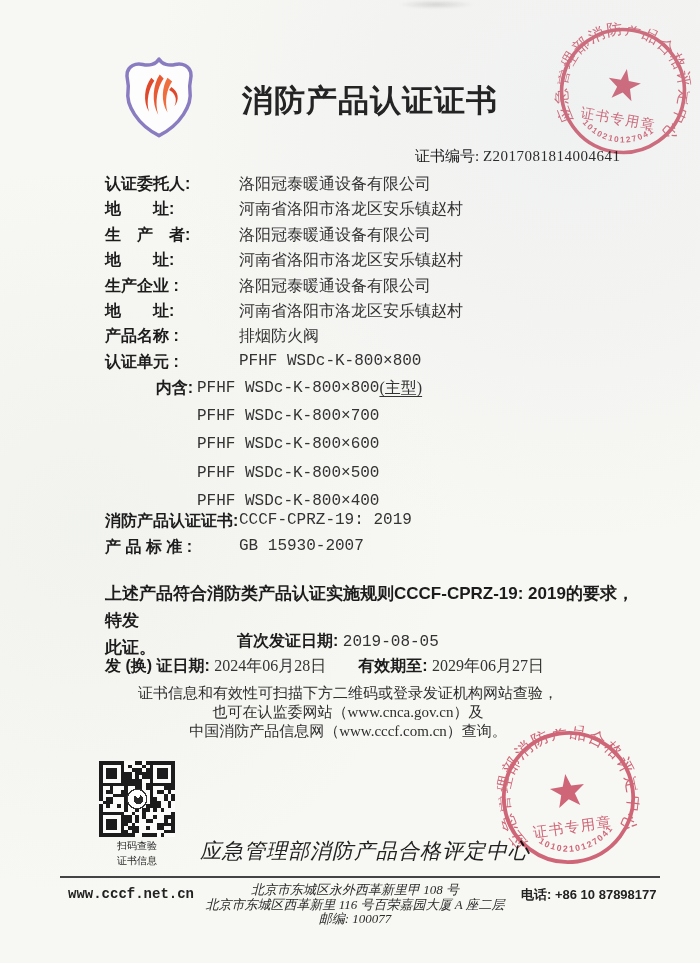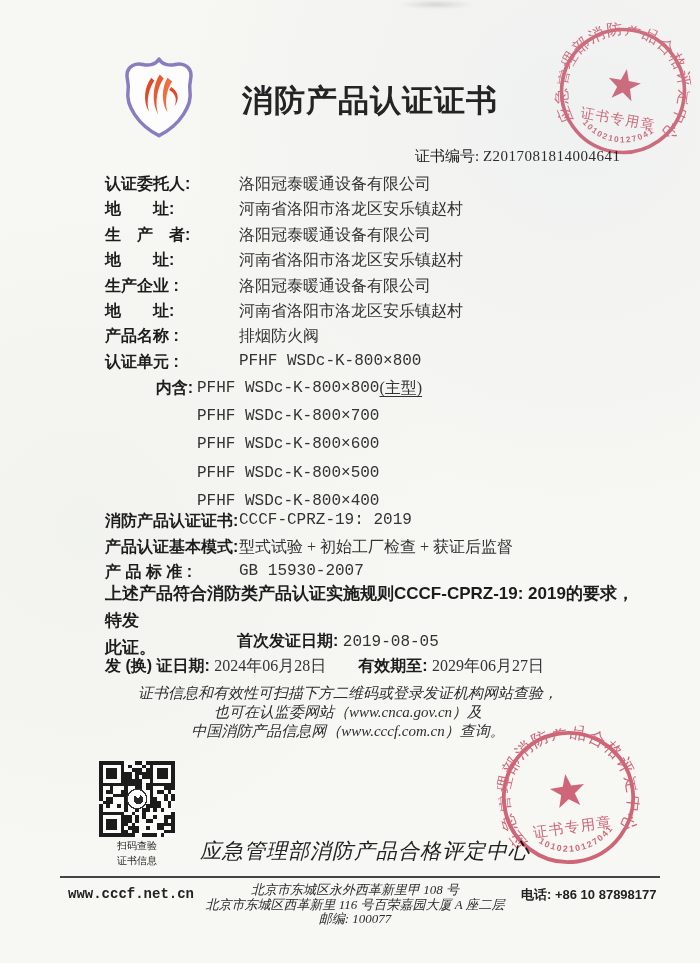--- a/index.html
+++ b/index.html
@@ -27,21 +27,21 @@
   .included .lab{width:92px;flex:0 0 92px;text-align:right;padding-right:4px;box-sizing:border-box;}
   .included .spacer{width:92px;flex:0 0 92px;}
   .note{text-decoration:underline;text-underline-offset:3px;}
   .rules{position:absolute;left:105px;top:508px;width:570px;font-size:16px;}
   .rules .row{display:flex;line-height:25.6px;white-space:nowrap;}
   .rules .lab{width:134px;flex:0 0 134px;}
   .statement{position:absolute;left:105px;top:580px;width:545px;font-size:17px;line-height:27px;font-weight:bold;font-family:"Liberation Sans","DejaVu Sans",sans-serif;color:#1c1c1c;}
   .first-issue{position:absolute;left:237px;top:631px;font-size:16px;white-space:nowrap;}
   .issue-row{position:absolute;left:105px;top:656px;font-size:16px;white-space:nowrap;}
   .issue-row .gap{display:inline-block;width:24px;}
-  .notice{position:absolute;left:0;top:684px;width:696px;text-align:center;font-size:15px;line-height:18.8px;font-style:italic;color:#2e2e2e;}
+  .notice{position:absolute;left:0;top:684px;width:696px;text-align:center;font-size:15px;line-height:18.8px;color:#2e2e2e;}
   
   .qr-wrap{position:absolute;left:99px;top:761px;width:76px;}
   .qr-wrap svg{width:76px;height:76px;display:block;background:#fcfcfa;}
   .qr-caption{margin-top:2px;text-align:center;font-size:10px;line-height:14.5px;font-family:"Liberation Sans","DejaVu Sans",sans-serif;color:#2a2a2a;}
   .org-name{position:absolute;left:180px;top:837px;width:370px;text-align:center;font-size:21px;letter-spacing:1px;font-style:italic;color:#222;white-space:nowrap;}
   .divider{position:absolute;left:60px;top:876px;width:600px;border-top:2px solid #444;}
   .site{position:absolute;left:68px;top:886px;font-size:14px;font-weight:bold;font-family:"Liberation Mono","DejaVu Sans Mono",monospace;color:#222;}
   .addr{position:absolute;left:190px;top:883px;width:330px;text-align:center;font-size:13px;line-height:14.6px;font-style:italic;color:#2a2a2a;}
   .phone{position:absolute;left:521px;top:886px;font-size:13px;font-family:"Liberation Sans","DejaVu Sans",sans-serif;font-weight:bold;color:#222;white-space:nowrap;}
   
@@ -143,24 +143,20 @@
     <div class="row">
       <span class="spacer"></span>
       <span class="val mono">PFHF WSDc-K-800×400</span>
     </div>
   </div>
 
   <div class="rules">
     <div class="row">
       <span class="lab">消防产品认证证书:</span>
       <span class="val mono">CCCF-CPRZ-19: 2019</span>
-    </div>
-    <div class="row">
-      <span class="lab">产品认证基本模式:</span>
-      <span class="val">型式试验 + 初始工厂检查 + 获证后监督</span>
     </div>
     <div class="row">
       <span class="lab">产 品 标 准 :</span>
       <span class="val mono">GB 15930-2007</span>
     </div>
   </div>
 
   <div class="statement">
     <div>上述产品符合消防类产品认证实施规则CCCF-CPRZ-19: 2019的要求，特发</div>
     <div>此证。</div>

